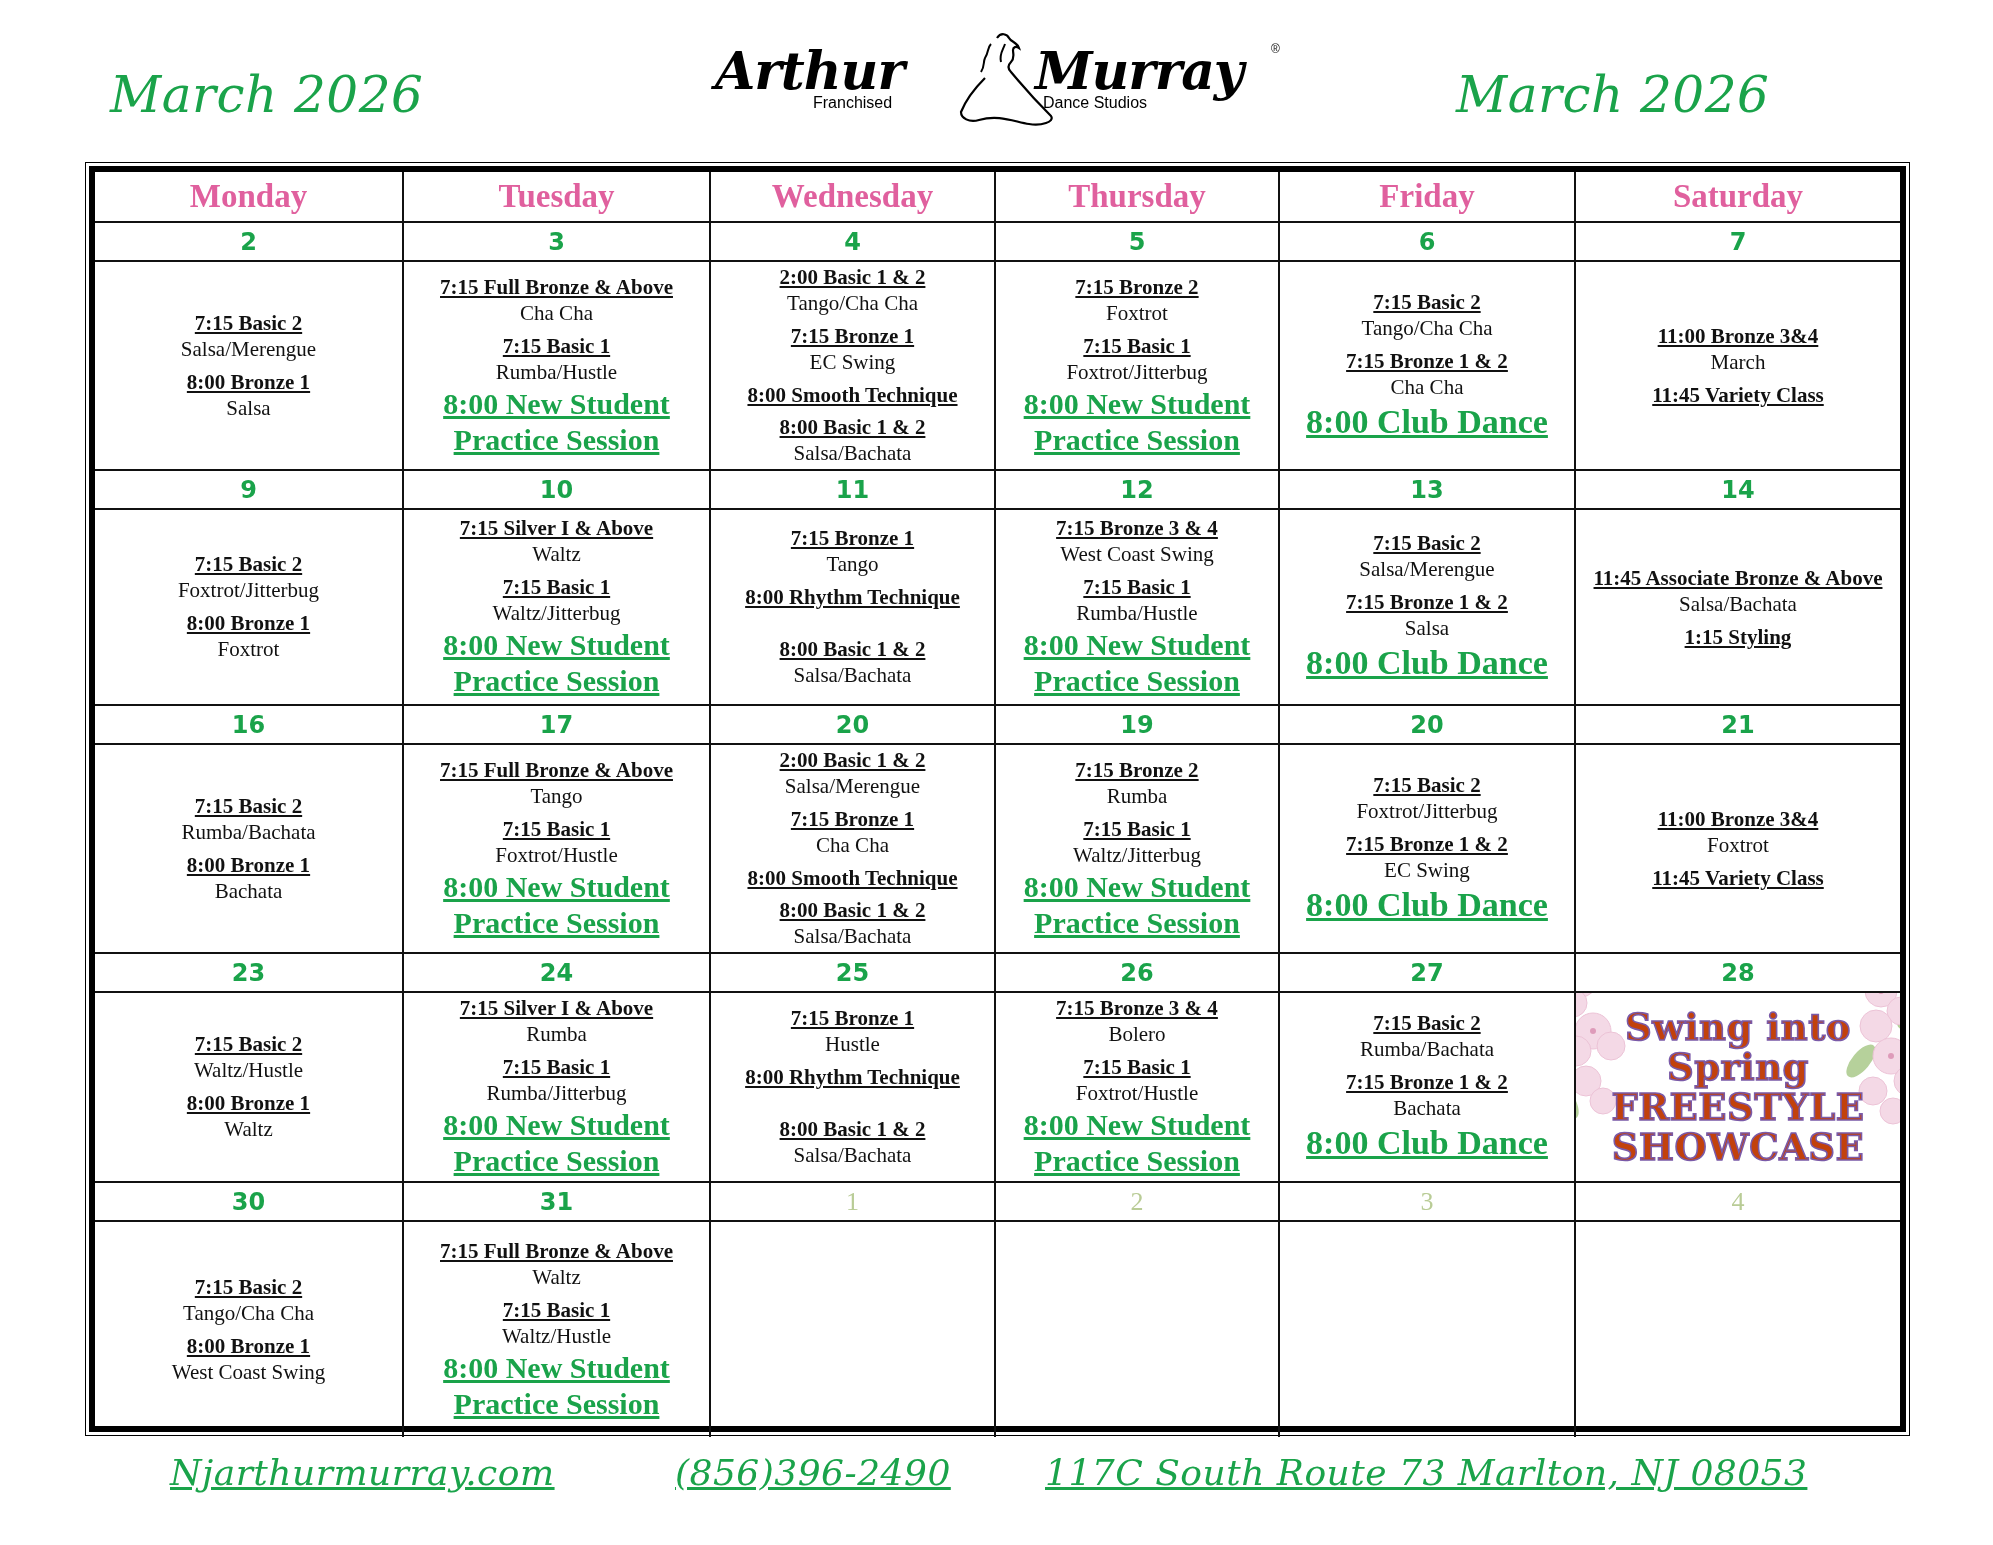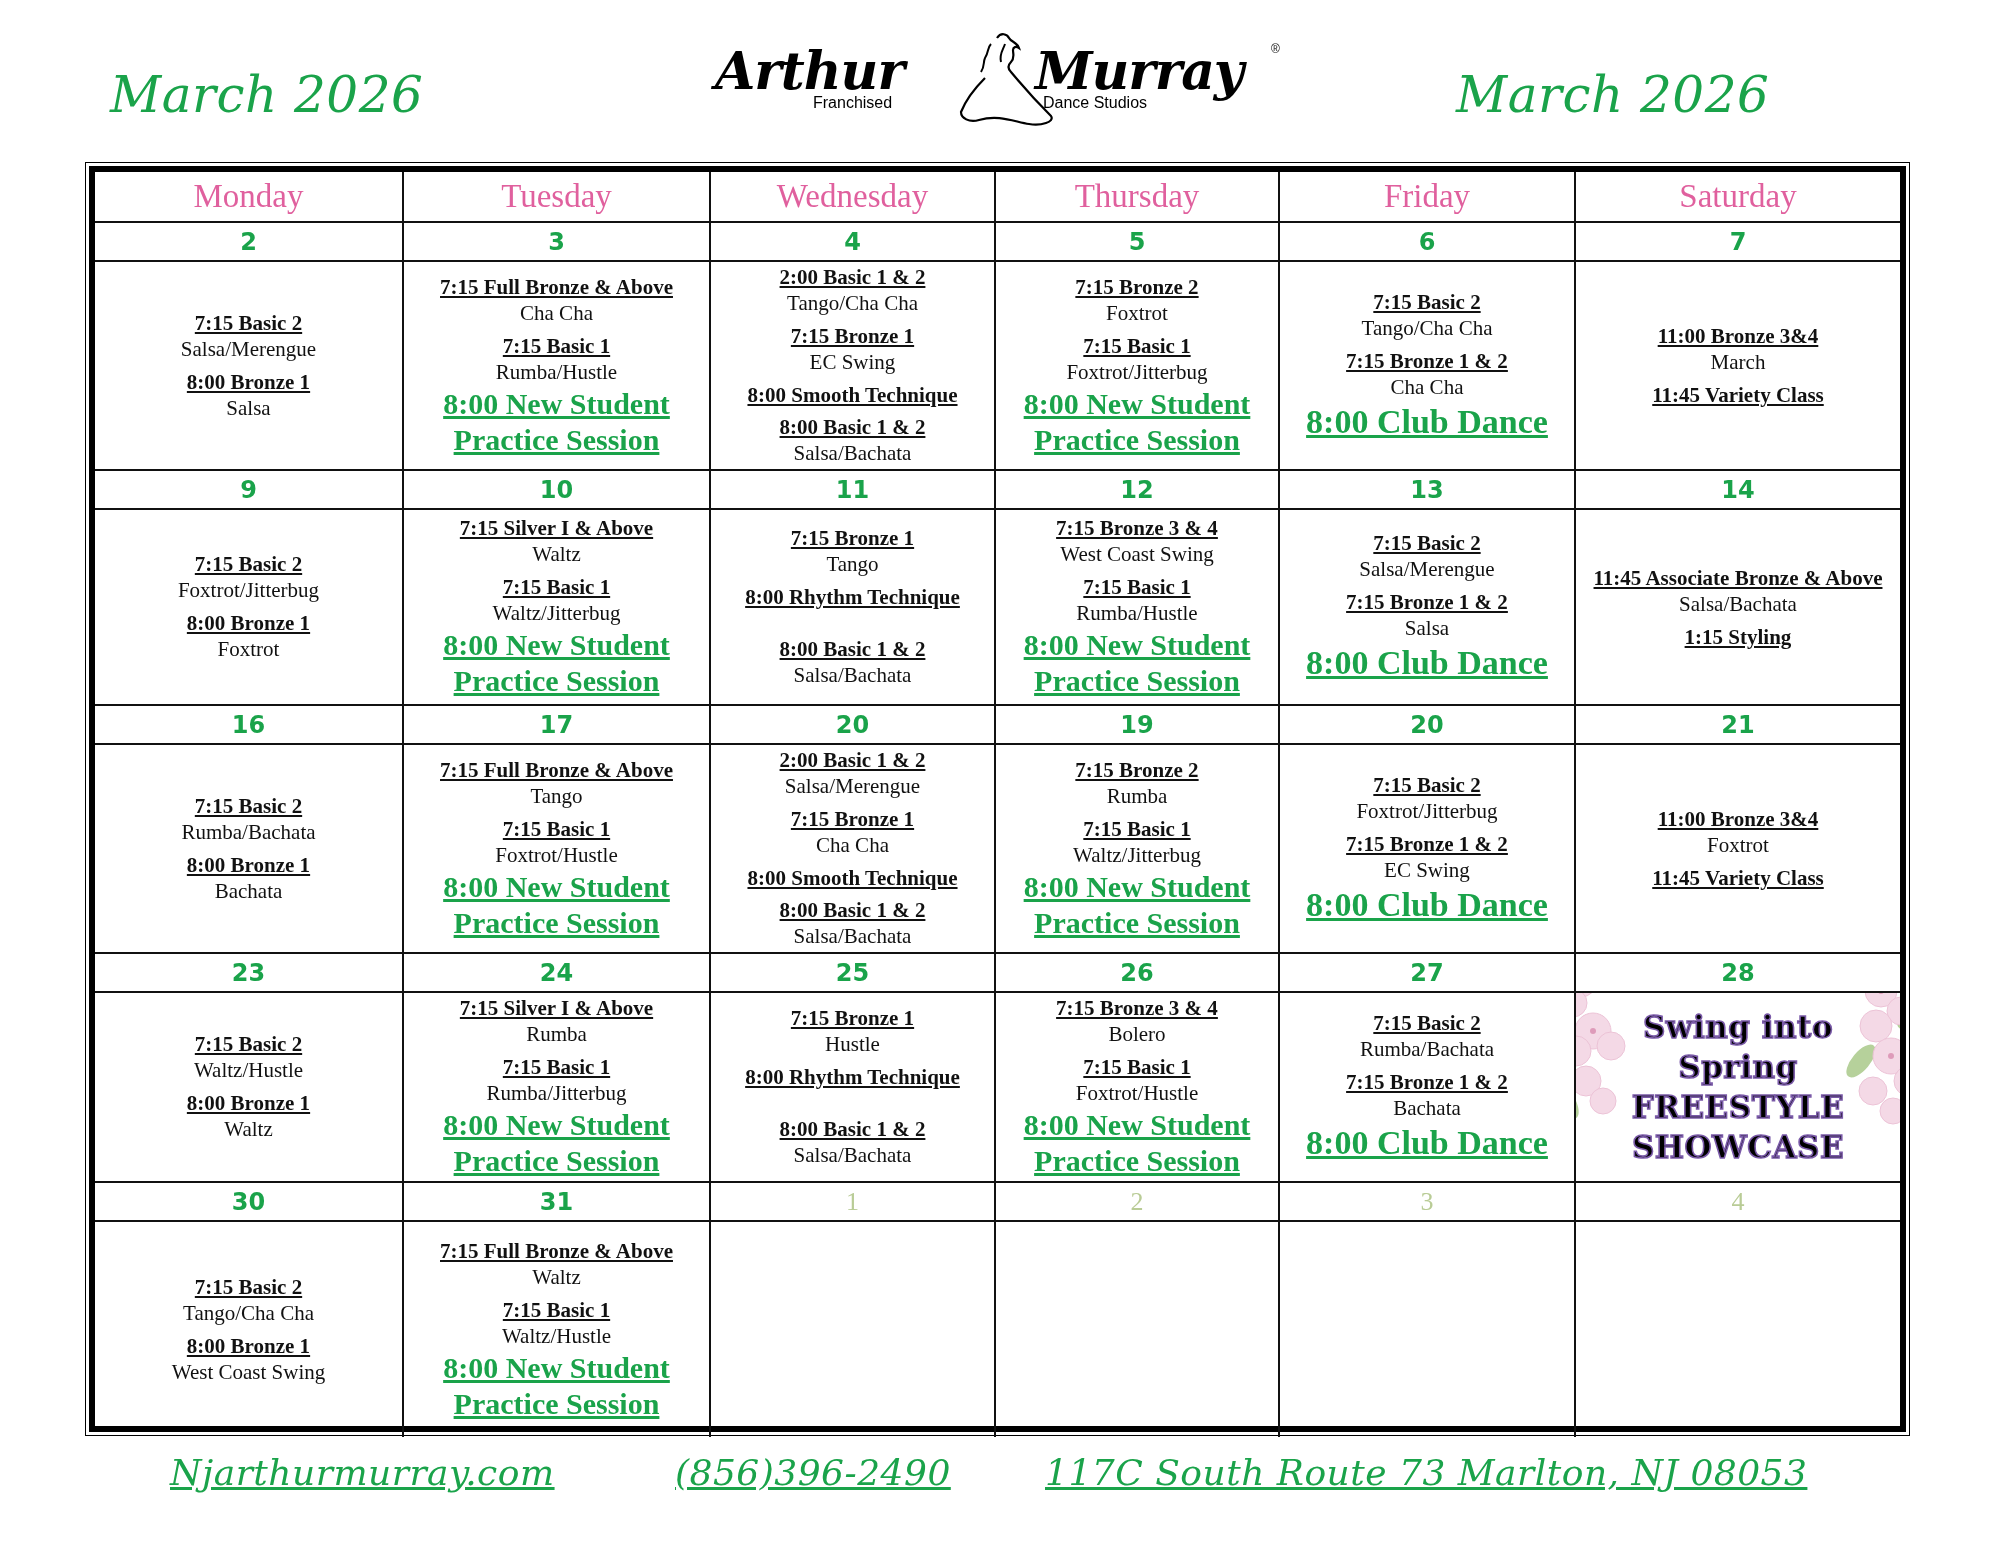--- a/index.html
+++ b/index.html
@@ -40,21 +40,21 @@
   table.cal th:last-child, table.cal td:last-child { border-right: none; text-align: center; }
   table.cal tr:last-child td { border-bottom: none; }
 
   .col-mon { width: 308px; }
   .col-tue { width: 307px; }
   .col-wed { width: 285px; }
   .col-thu { width: 284px; }
   .col-fri { width: 296px; }
   .col-sat { width: auto; }
 
-  th.dayname { height: 50px; font-weight: normal; font-size: 33px; color: #e0609e; font-family: "Liberation Serif", serif; }
+  th.dayname { height: 50px; font-weight: bold; font-size: 33px; color: #e0609e; font-family: "Liberation Serif", serif; }
   td.datecell { height: 39px; font-weight: bold; font-size: 24px; color: #1aa34a; font-family: "DejaVu Sans", sans-serif; }
   td.datecell.next { color: #b9cc96; font-weight: normal; font-family: "Liberation Serif", serif; font-size: 26px; }
 
   td.content { padding: 2px 6px; }
   .r1 td.content { height: 200px; }
   .r2 td.content { height: 196px; }
   .r3 td.content { height: 201px; }
   .r4 td.content { height: 188px; }
   .r5 td.content { height: 216px; }
 
@@ -63,22 +63,22 @@
   .gap { display: block; height: 6px; }
   .gap-lg { display: block; height: 26px; }
   .special { display: block; font-weight: bold; text-decoration: underline; color: #1aa34a; font-size: 30px; line-height: 36px; text-align: center; }
   .special-club { font-size: 34px; line-height: 42px; }
 
   
   td.showcase { position: relative; overflow: visible; }
   .showcase-art { position: absolute; left: -55px; top: -42px; width: 430px; height: 232px; pointer-events: none; }
   .showcase-text {
     position: relative; z-index: 2;
-    font-family: "DejaVu Serif", serif; font-weight: bold; color: #000000;
-    -webkit-text-stroke: 1.6px #7a5aa8; font-size: 31px; line-height: 40px; letter-spacing: 0.5px;
+    font-family: "DejaVu Serif", serif; font-weight: bold; color: #c2410c;
+    -webkit-text-stroke: 1.6px #7a5aa8; font-size: 37px; line-height: 40px; letter-spacing: 0.5px;
   }
   .showcase-text span { display: block; }
   .date-28 { position: relative; z-index: 2; }
 
   .footer { position: absolute; top: 1452px; left: 0; width: 1993px; height: 60px; }
   .footer span {
     position: absolute; top: 0; font-family: "DejaVu Serif", serif; font-style: italic; font-size: 36px;
     color: #1aa34a; white-space: nowrap; letter-spacing: 0.5px; text-decoration: underline;
   }
   .footer .f-web { left: 170px; }

